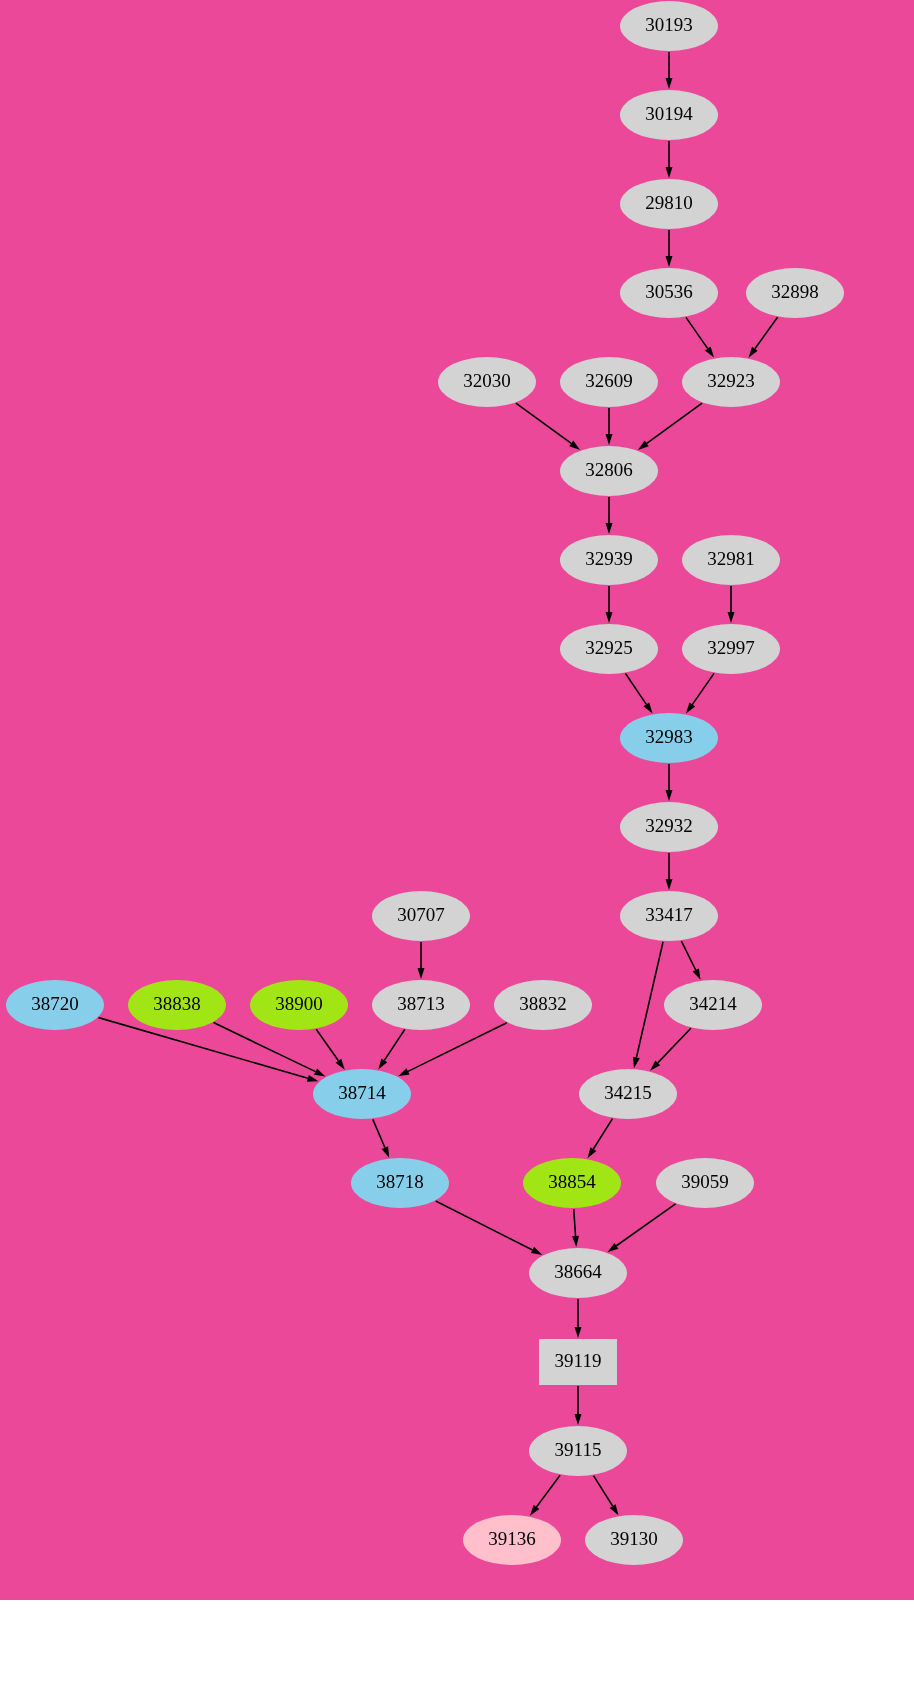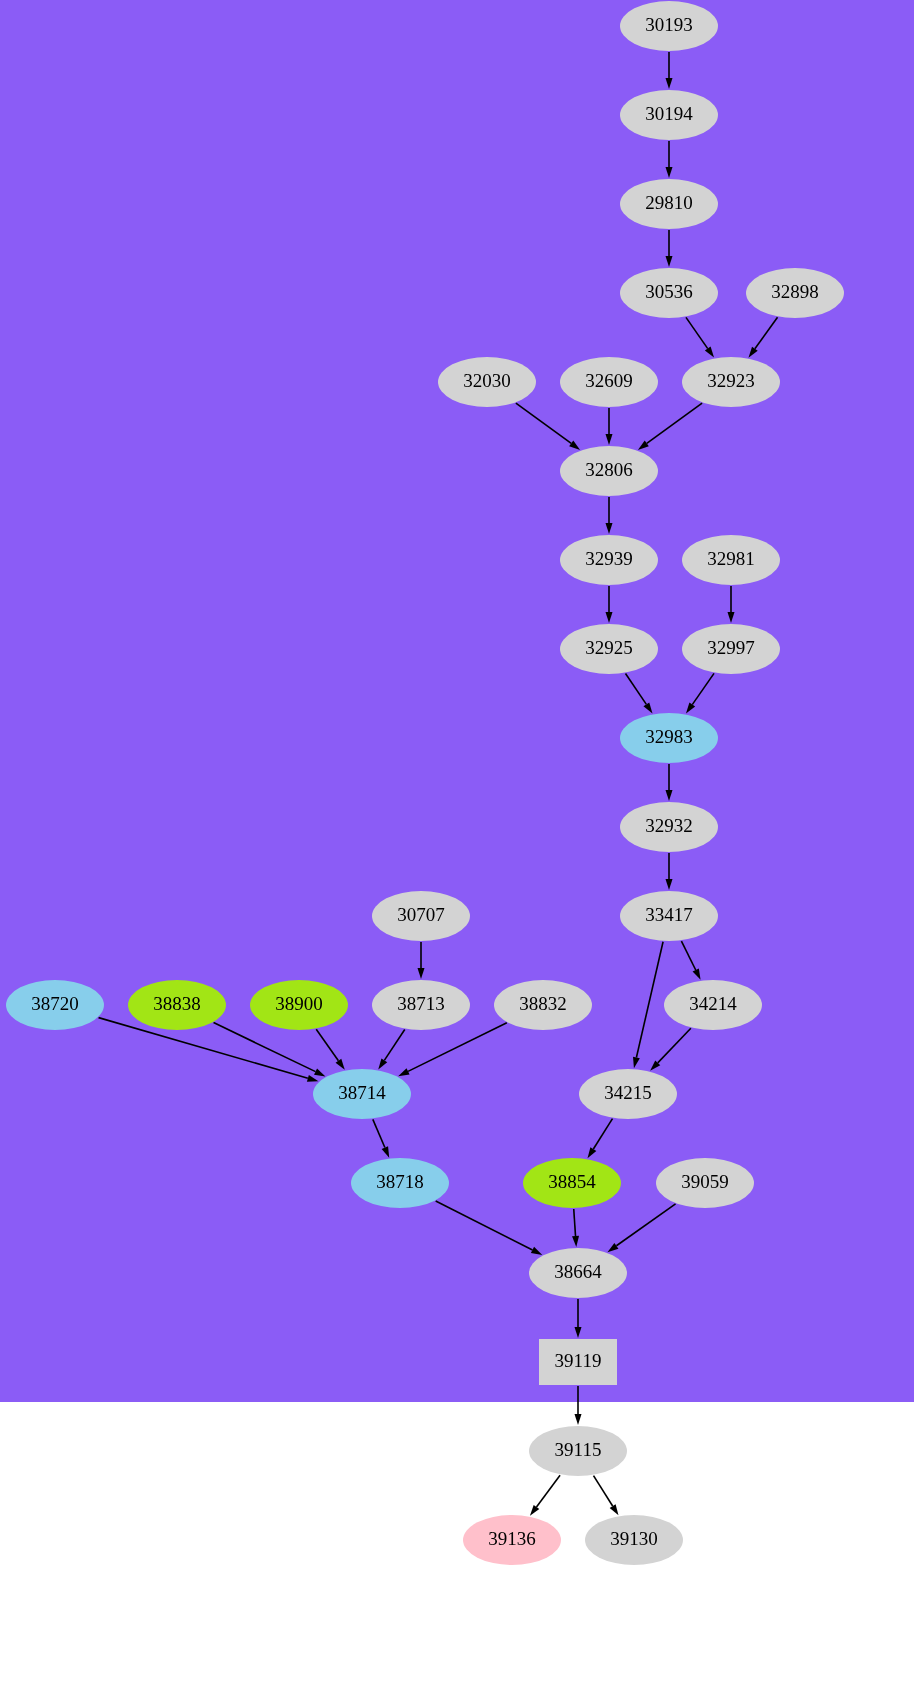--- a/index.html
+++ b/index.html
@@ -9,22 +9,22 @@
   }
   body {
     width: 914px;
     height: 1691px;
     font-family: "Liberation Serif", "DejaVu Serif", serif;
     overflow: hidden;
   }
   #graph-root {
     position: relative;
     width: 914px;
-    height: 1402px;
-    background: #8b5cf6;
+    height: 1600px;
+    background: #ec4899;
   }
   svg#graph-svg {
     display: block;
     width: 914px;
     height: 1691px;
   }
   .node-shape {
     stroke: none;
   }
   .node-label {

